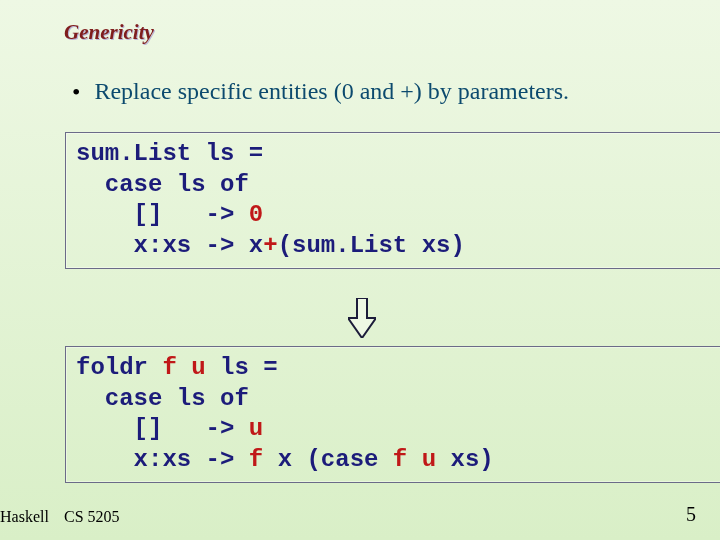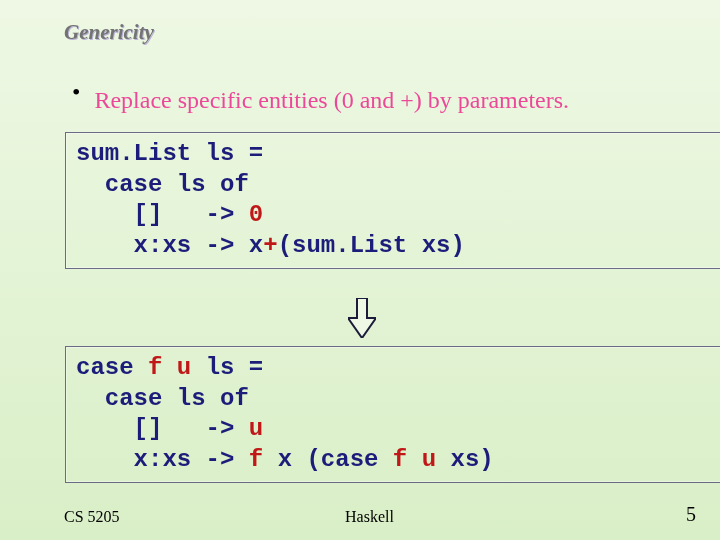--- a/index.html
+++ b/index.html
@@ -11,41 +11,40 @@
     overflow: hidden;
   }
   .title {
     position: absolute;
     top: 20px;
     left: 64px;
     font-family: Georgia, "Times New Roman", serif;
     font-style: italic;
     font-weight: bold;
     font-size: 21px;
-    color: #737373;
+    color: #7f1d1d;
     text-shadow: 1px 1px 0 #b9b3d6;
   }
   .bullet-row {
     position: absolute;
     top: 78px;
     left: 72px;
     display: flex;
     align-items: flex-start;
     gap: 14px;
   }
   .bullet {
     font-size: 24px;
     line-height: 1;
     color: #000;
     margin-top: 2px;
   }
   .bullet-text {
     font-size: 24px;
-    color: #ec4899;
-    margin-top: 9px;
+    color: #0c4a6e;
   }
   .codebox {
     position: absolute;
     left: 65px;
     width: 672px;
     border: 1px solid #6b6b88;
     background: rgba(255,255,255,0);
     padding: 6px 24px 6px 10px;
     box-shadow: inset 0 0 0 1px rgba(255,255,255,0.4);
   }
@@ -72,24 +71,22 @@
     bottom: 14px;
     left: 64px;
     font-size: 16px;
     color: #000000;
   }
   .footer-center {
     position: absolute;
     bottom: 14px;
     left: 0;
     width: 720px;
-    text-align: center;
     font-size: 16px;
     color: #000;
-    padding-left: 19px;
   }
   .footer-right {
     position: absolute;
     bottom: 14px;
     right: 24px;
     font-size: 20px;
     color: #000;
   }
 </style>
 </head>
@@ -109,21 +106,21 @@
 <span>    x:xs -&gt; x</span><span class="hl">+</span><span>(sum.List xs)</span></pre>
 </div>
 
 <div class="arrow">
   <svg viewBox="0 0 28 40" width="28" height="40">
     <path d="M9 0 L19 0 L19 20 L28 20 L14 40 L0 20 L9 20 Z" fill="#eef8e4" stroke="#1c1c3a" stroke-width="2"></path>
   </svg>
 </div>
 
 <div class="codebox bot">
-<pre><span>case </span><span class="hl">f u</span><span> ls =</span>
+<pre><span>foldr </span><span class="hl">f u</span><span> ls =</span>
 <span>  case ls of</span>
 <span>    []   -&gt; </span><span class="hl">u</span>
 <span>    x:xs -&gt; </span><span class="hl">f</span><span> x (case </span><span class="hl">f u</span><span> xs)</span></pre>
 </div>
 
 <div class="footer-left">CS 5205</div>
 <div class="footer-center">Haskell</div>
 <div class="footer-right">5</div>
 
 </body></html>

